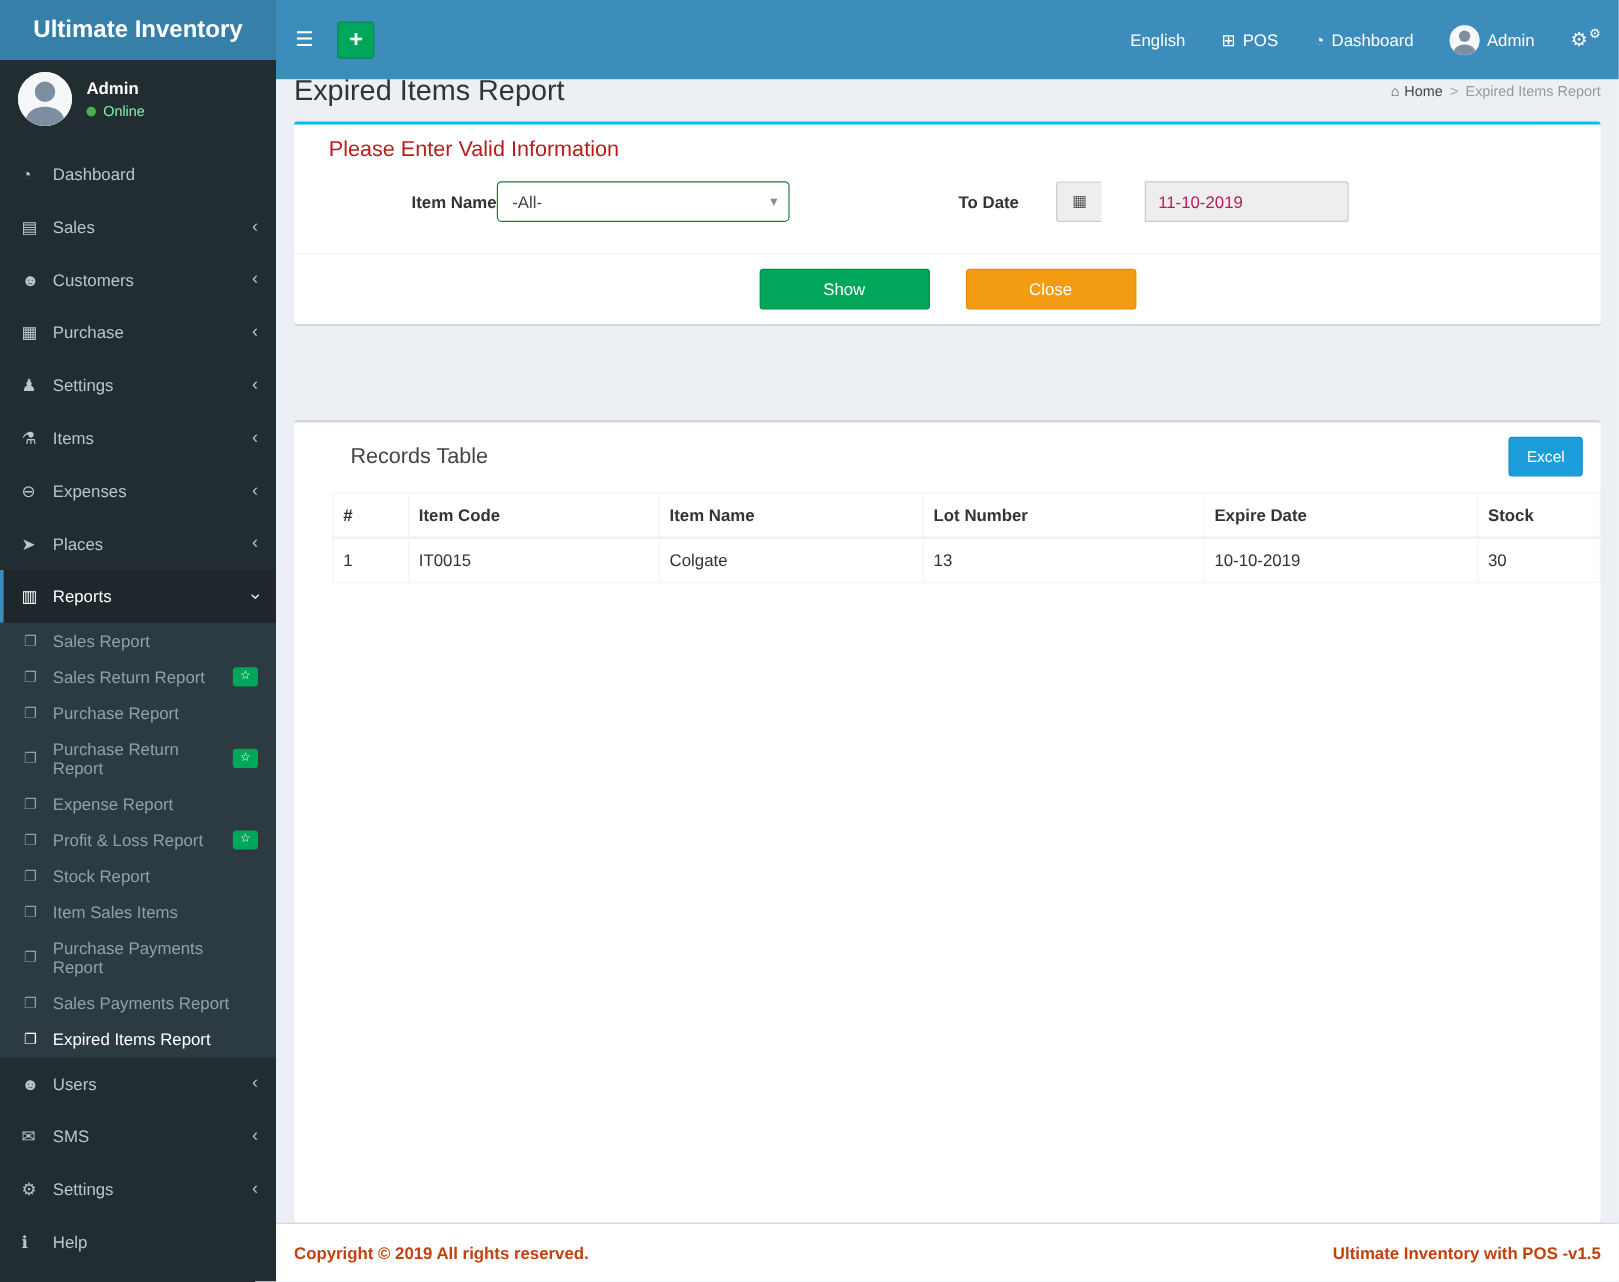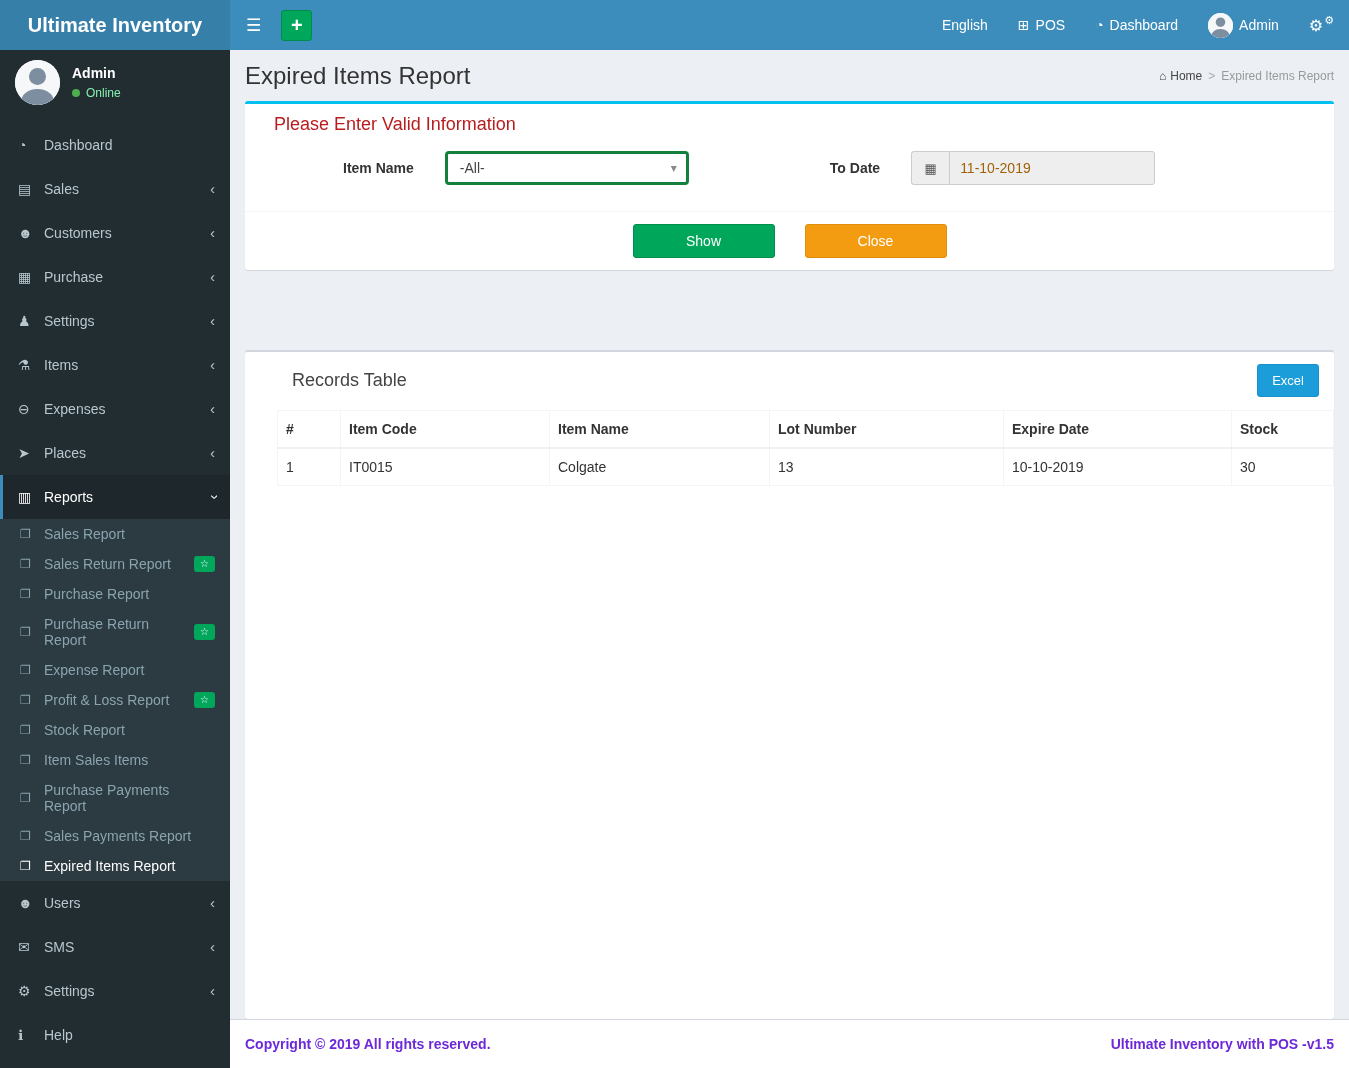--- a/index.html
+++ b/index.html
@@ -4,21 +4,21 @@
 <title>Expired Items Report</title>
 <style>
   * { box-sizing: border-box; }
   html,body { margin:0; padding:0; }
   body {
     width:1349px; height:1068px; overflow:hidden; position:relative;
     font-family:"Liberation Sans","DejaVu Sans",sans-serif;
     font-size:14px; color:#333; background:#ecf0f5;
   }
   
-  .main-header { position:absolute; top:0; left:0; width:100%; height:50px; display:flex; z-index:30; }
+  .main-header { position:absolute; top:0; left:0; width:100%; height:66px; display:flex; z-index:30; }
   .logo { width:230px; height:50px; background:#367fa9; color:#fff; font-size:20px; font-weight:700;
           display:flex; align-items:center; justify-content:center; cursor:pointer; }
   .navbar { flex:1; background:#3c8dbc; display:flex; align-items:center; }
   .hamburger { color:#fff; font-size:17px; padding:0 16px; height:50px; display:flex; align-items:center; cursor:pointer; }
   .add-btn { width:31px; height:31px; background:#00a65a; border:1px solid #008d4c; border-radius:3px; color:#fff;
              font-size:20px; font-weight:700; display:flex; align-items:center; justify-content:center; margin-left:4px; cursor:pointer; }
   .navbar-right { margin-left:auto; display:flex; align-items:stretch; height:50px; }
   .nav-item { display:flex; align-items:center; gap:6px; padding:0 15px; color:#fff; font-size:14px; cursor:pointer; text-decoration:none; }
   .nav-icon { font-size:14px; }
   .nav-avatar { width:25px; height:25px; border-radius:50%; overflow:hidden; background:#f4f6f9; flex:none; }
@@ -52,44 +52,44 @@
   .breadcrumb a { color:#444; text-decoration:none; display:flex; align-items:center; gap:4px; }
   .breadcrumb .sep { color:#a9a9a9; }
   .breadcrumb .current { color:#999; }
   .box { background:#fff; margin:0 15px; border-radius:3px; box-shadow:0 1px 1px rgba(0,0,0,.1); }
   .filter-box { border-top:3px solid #00c0ef; margin-bottom:20px; }
   .box-title { font-size:18px; color:#b91c1c; padding:10px 29px 2px; }
   .form-row { display:flex; align-items:center; margin:14px 0 26px; }
   .lbl { font-weight:700; font-size:14px; color:#333; }
   .lbl1 { margin-left:98px; }
   .lbl2 { margin-left:141px; }
-  .select { width:244px; height:34px; margin-left:31px; border:3px solid #15803d; border-radius:4px; background:#fff;
+  .select { width:244px; height:34px; border:1px solid #15803d; border-radius:4px; background:#fff;
             display:flex; align-items:center; justify-content:space-between; padding:0 9px 0 12px; color:#444; cursor:pointer; }
   .select .caret { color:#888; font-size:12px; }
   .input-group { display:flex; margin-left:31px; width:244px; height:34px; }
   .addon { width:38px; background:#eee; border:1px solid #ccc; border-right:none; display:flex; align-items:center;
            justify-content:center; color:#555; font-size:13px; cursor:pointer; border-radius:3px 0 0 3px; }
-  .date-input { flex:1; min-width:0; border:1px solid #ccc; background:#eee; padding:0 10px; font-size:14px; color:#a16207;
-                font-family:inherit; border-radius:0 3px 3px 0; }
+  .date-input { flex:1; min-width:0; border:1px solid #ccc; background:#eee; padding:0 10px; font-size:14px; color:#be185d;
+                font-family:inherit; border-radius:0 3px 3px 0;margin-left:36px; }
   .box-footer { border-top:1px solid #f4f4f4; padding:12px; display:flex; justify-content:center; gap:30px; }
   .btn { width:142px; height:34px; border-radius:3px; color:#fff; font-size:14px; font-family:inherit; cursor:pointer; }
   .btn-show { background:#00a65a; border:1px solid #008d4c; }
   .btn-closex { background:#f39c12; border:1px solid #e08e0b; }
   
   .records-box { flex:1; margin-top:60px; display:flex; flex-direction:column; min-height:0; border-top:2px solid #d2d6de;padding-left:32px; }
   .records-header { display:flex; justify-content:space-between; align-items:center; padding:12px 15px 13px; }
   .records-title { font-size:18px; color:#444; }
   .btn-excel { background:#1a9dd9; border:1px solid #1691cb; color:#fff; font-size:13px; padding:8px 14px; border-radius:3px;
                cursor:pointer; font-family:inherit; }
   table { width:100%; border-collapse:collapse; font-size:14px; table-layout:fixed; }
   th, td { border:1px solid #f4f4f4; padding:10px 8px; text-align:left; color:#333; overflow:hidden; white-space:nowrap; }
   th { font-weight:700; border-bottom:2px solid #f0f0f0; }
   
   .main-footer { height:49px; background:#fff; border-top:1px solid #d2d6de; display:flex; justify-content:space-between;
-                 align-items:center; padding:0 15px; font-weight:700; color:#6d28d9; font-size:14px; }
+                 align-items:center; padding:0 15px; font-weight:700; color:#c2410c; font-size:14px; }
 </style>
 </head>
 <body>
 
 <header class="main-header">
   <div class="logo">Ultimate Inventory</div>
   <nav class="navbar">
     <span class="hamburger">☰</span>
     <span class="add-btn">+</span>
     <div class="navbar-right">

